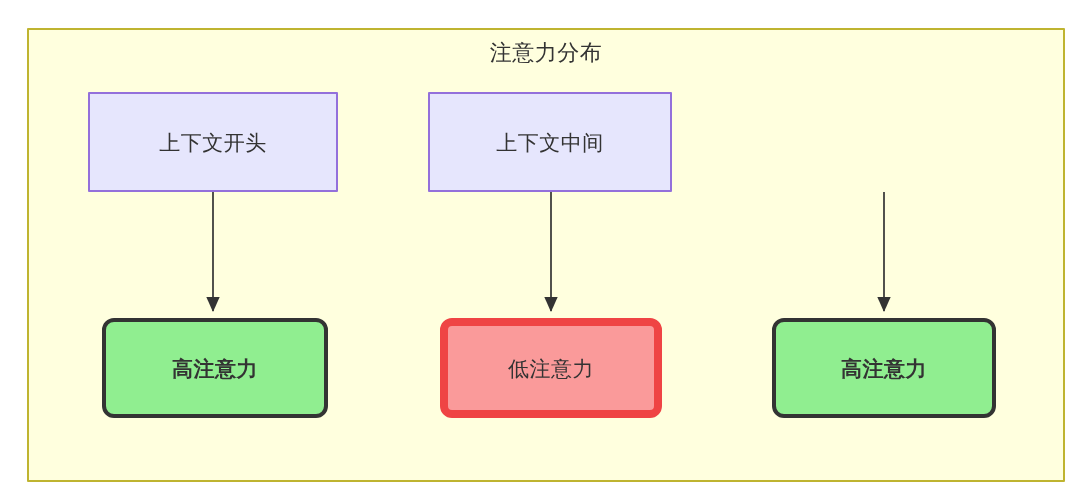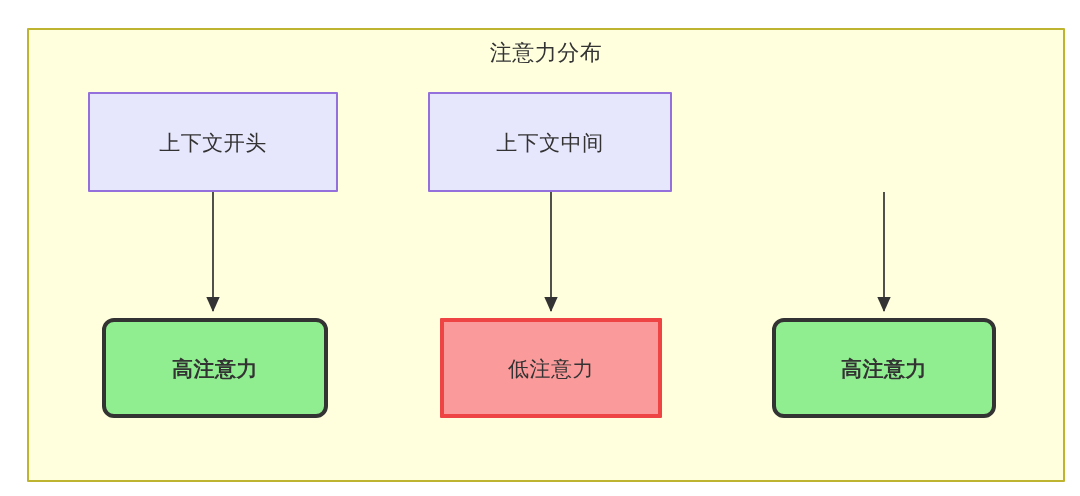--- a/index.html
+++ b/index.html
@@ -69,22 +69,22 @@
 
   .node.attn-high {
     background: #90ee90;
     border: 4px solid #333333;
     border-radius: 12px;
     font-weight: bold;
   }
 
   .node.attn-low {
     background: #fa9a9a;
-    border: 4px solid #ef4444;
-    border-radius: 1px;
+    border: 8px solid #ef4444;
+    border-radius: 12px;
   }
 
   
   .edge-layer {
     position: absolute;
     left: 0;
     top: 0;
     width: 1080px;
     height: 496px;
     pointer-events: none;

